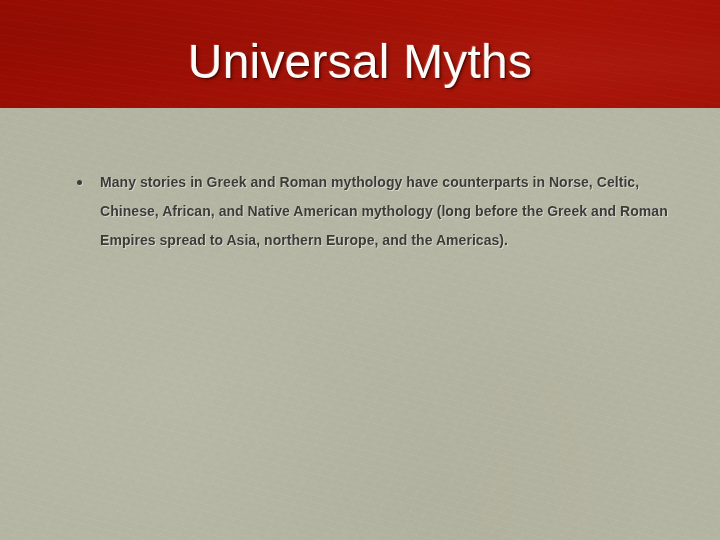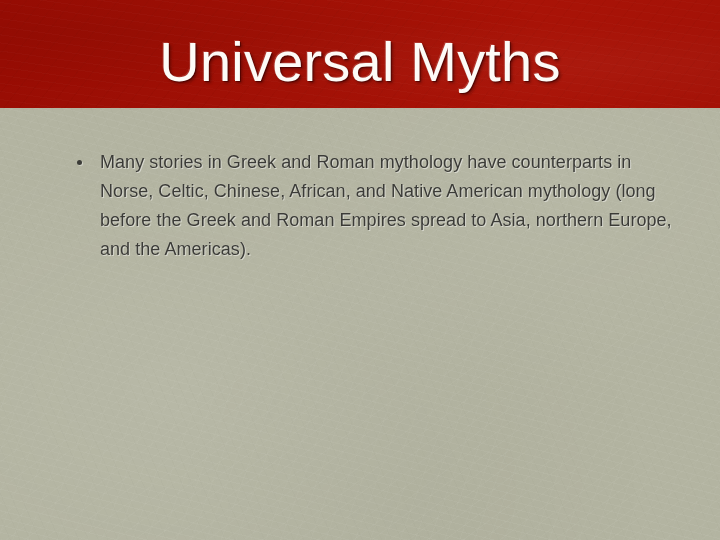--- a/index.html
+++ b/index.html
@@ -74,21 +74,21 @@
       radial-gradient(ellipse at 12% 30%, rgba(0,0,0,0.09), rgba(0,0,0,0) 55%);
   }
 
   .slide-title {
     position: absolute;
     left: 0;
     right: 0;
     top: 36px;
     text-align: center;
     color: #fdfbf7;
-    font-size: 56px;
+    font-size: 48px;
     font-weight: 400;
     line-height: 52px;
     letter-spacing: 0.2px;
     white-space: nowrap;
     text-shadow:
        1px 1px 0 rgba(60,0,0,0.55),
        2px 2px 3px rgba(40,0,0,0.45),
       -1px -1px 0 rgba(255,255,255,0.15);
   }
 
@@ -97,27 +97,28 @@
     position: absolute;
     left: 70px;
     top: 148px;
     width: 610px;
   }
 
   .bullet-item {
     position: relative;
     padding-left: 30px;
     color: #3b3b37;
-    font-size: 18px;
+    font-size: 14px;
     line-height: 29px;
-    font-weight: 400;
+    font-weight: 700;
     letter-spacing: 0.05px;
     text-shadow:
       1px 1px 0 rgba(255,255,255,0.45),
       0 0 1px rgba(255,255,255,0.35);
+    margin-top: 20px;
   }
 
   .bullet-marker {
     position: absolute;
     left: 7px;
     top: 12px;
     width: 5px;
     height: 5px;
     border-radius: 50%;
     background: #3b3b37;

